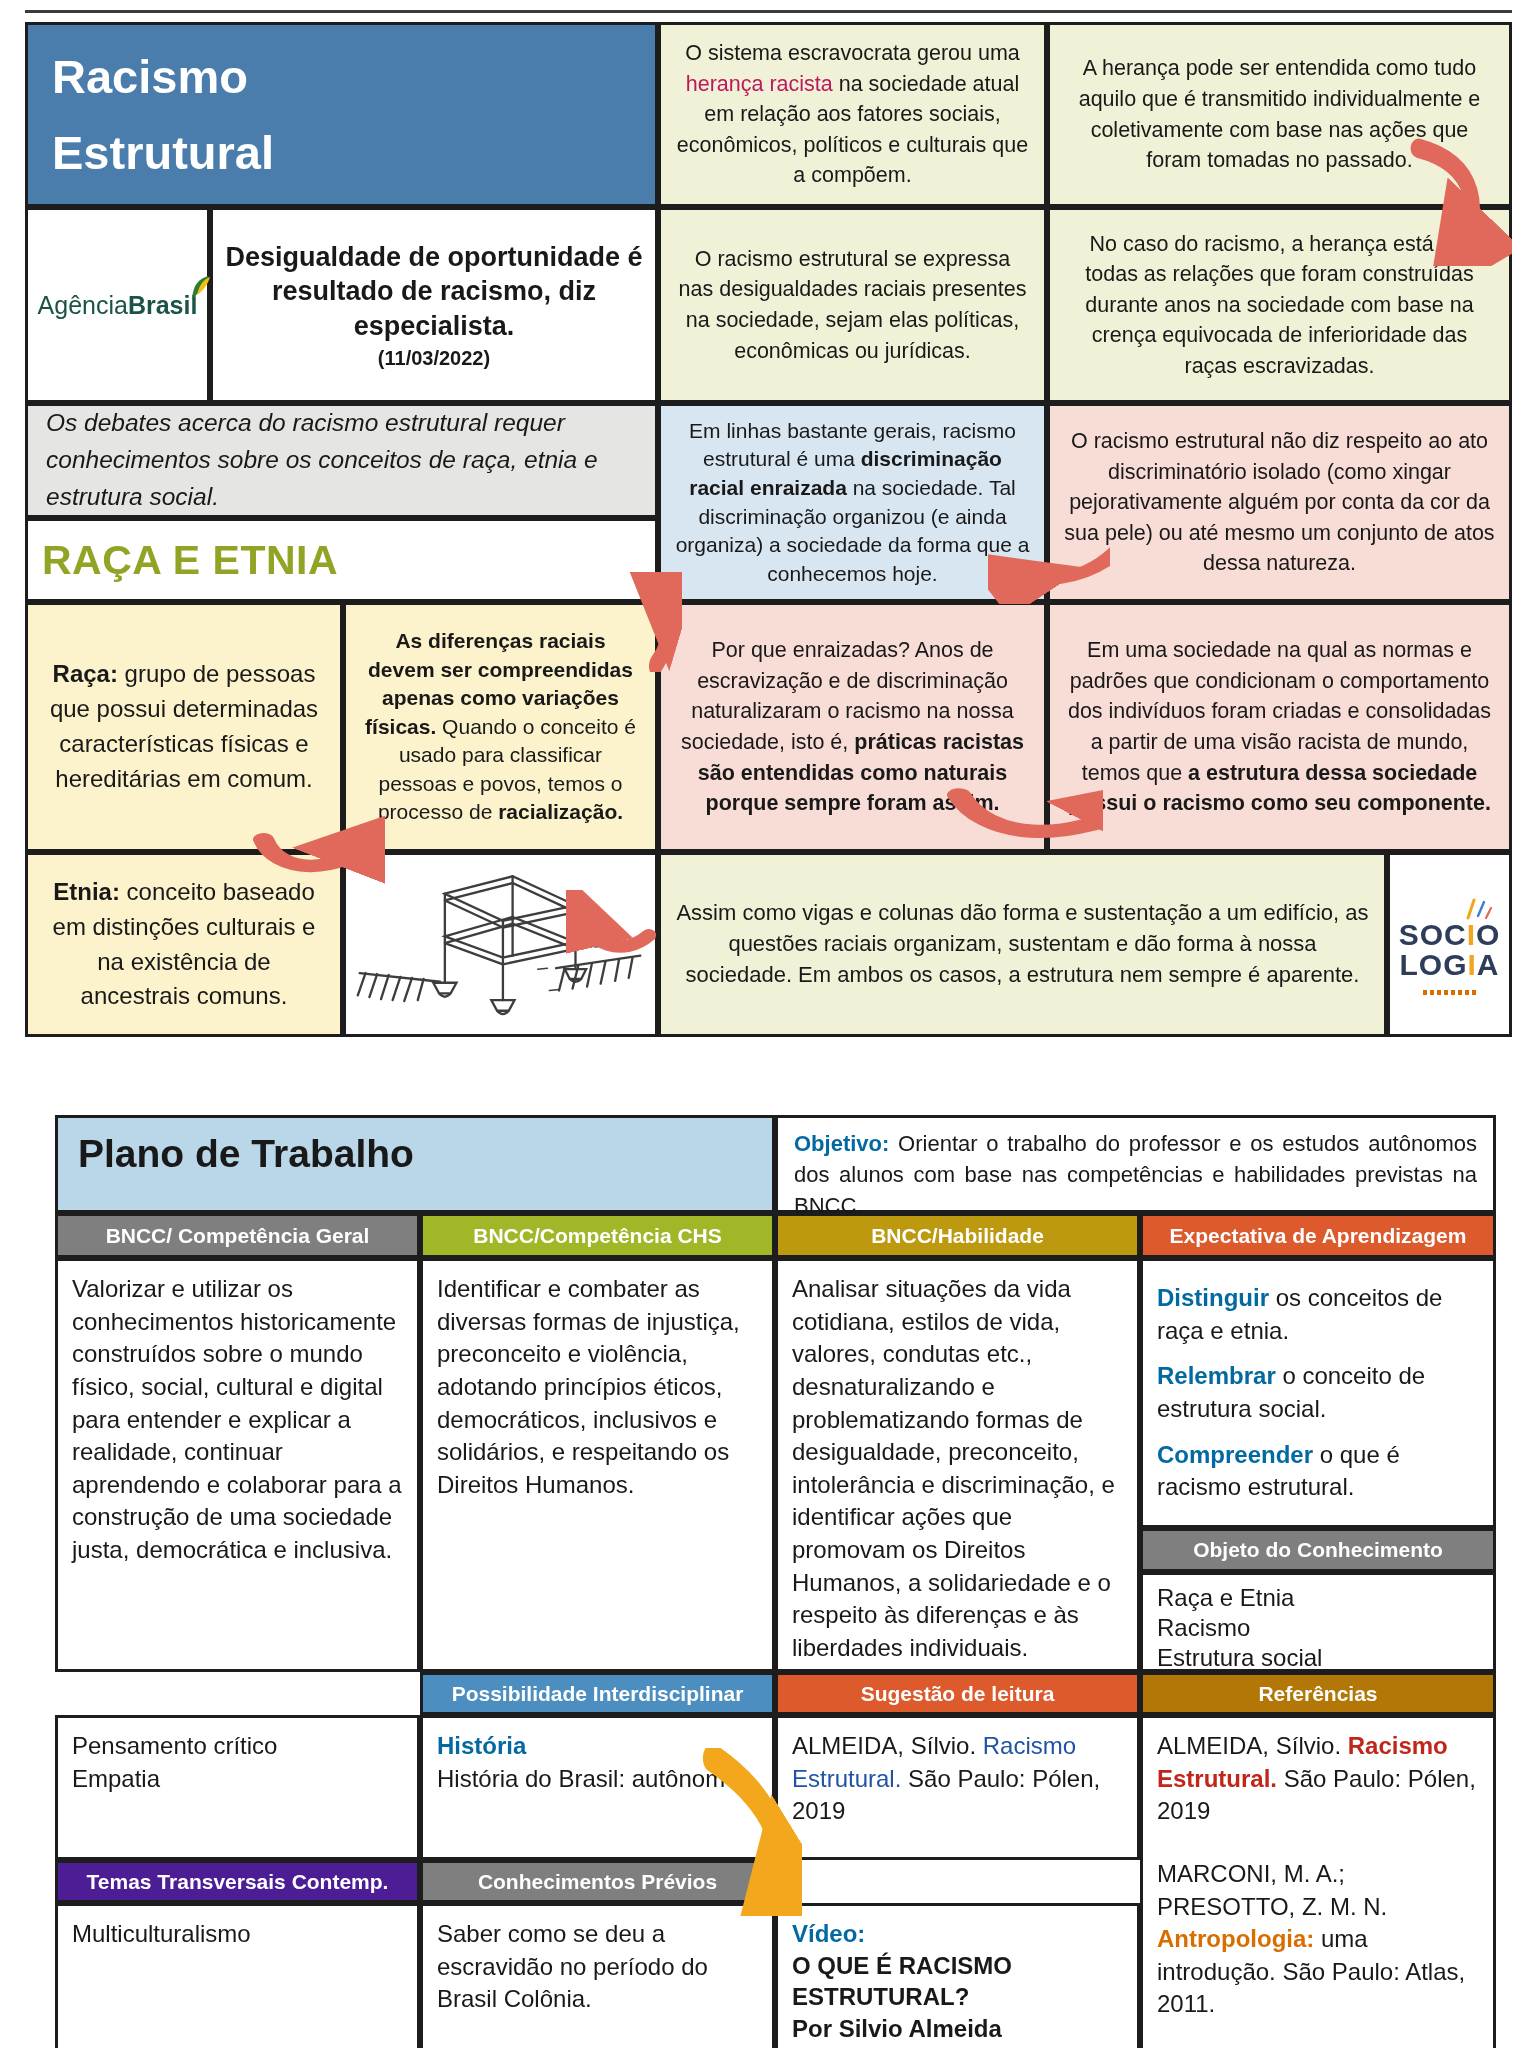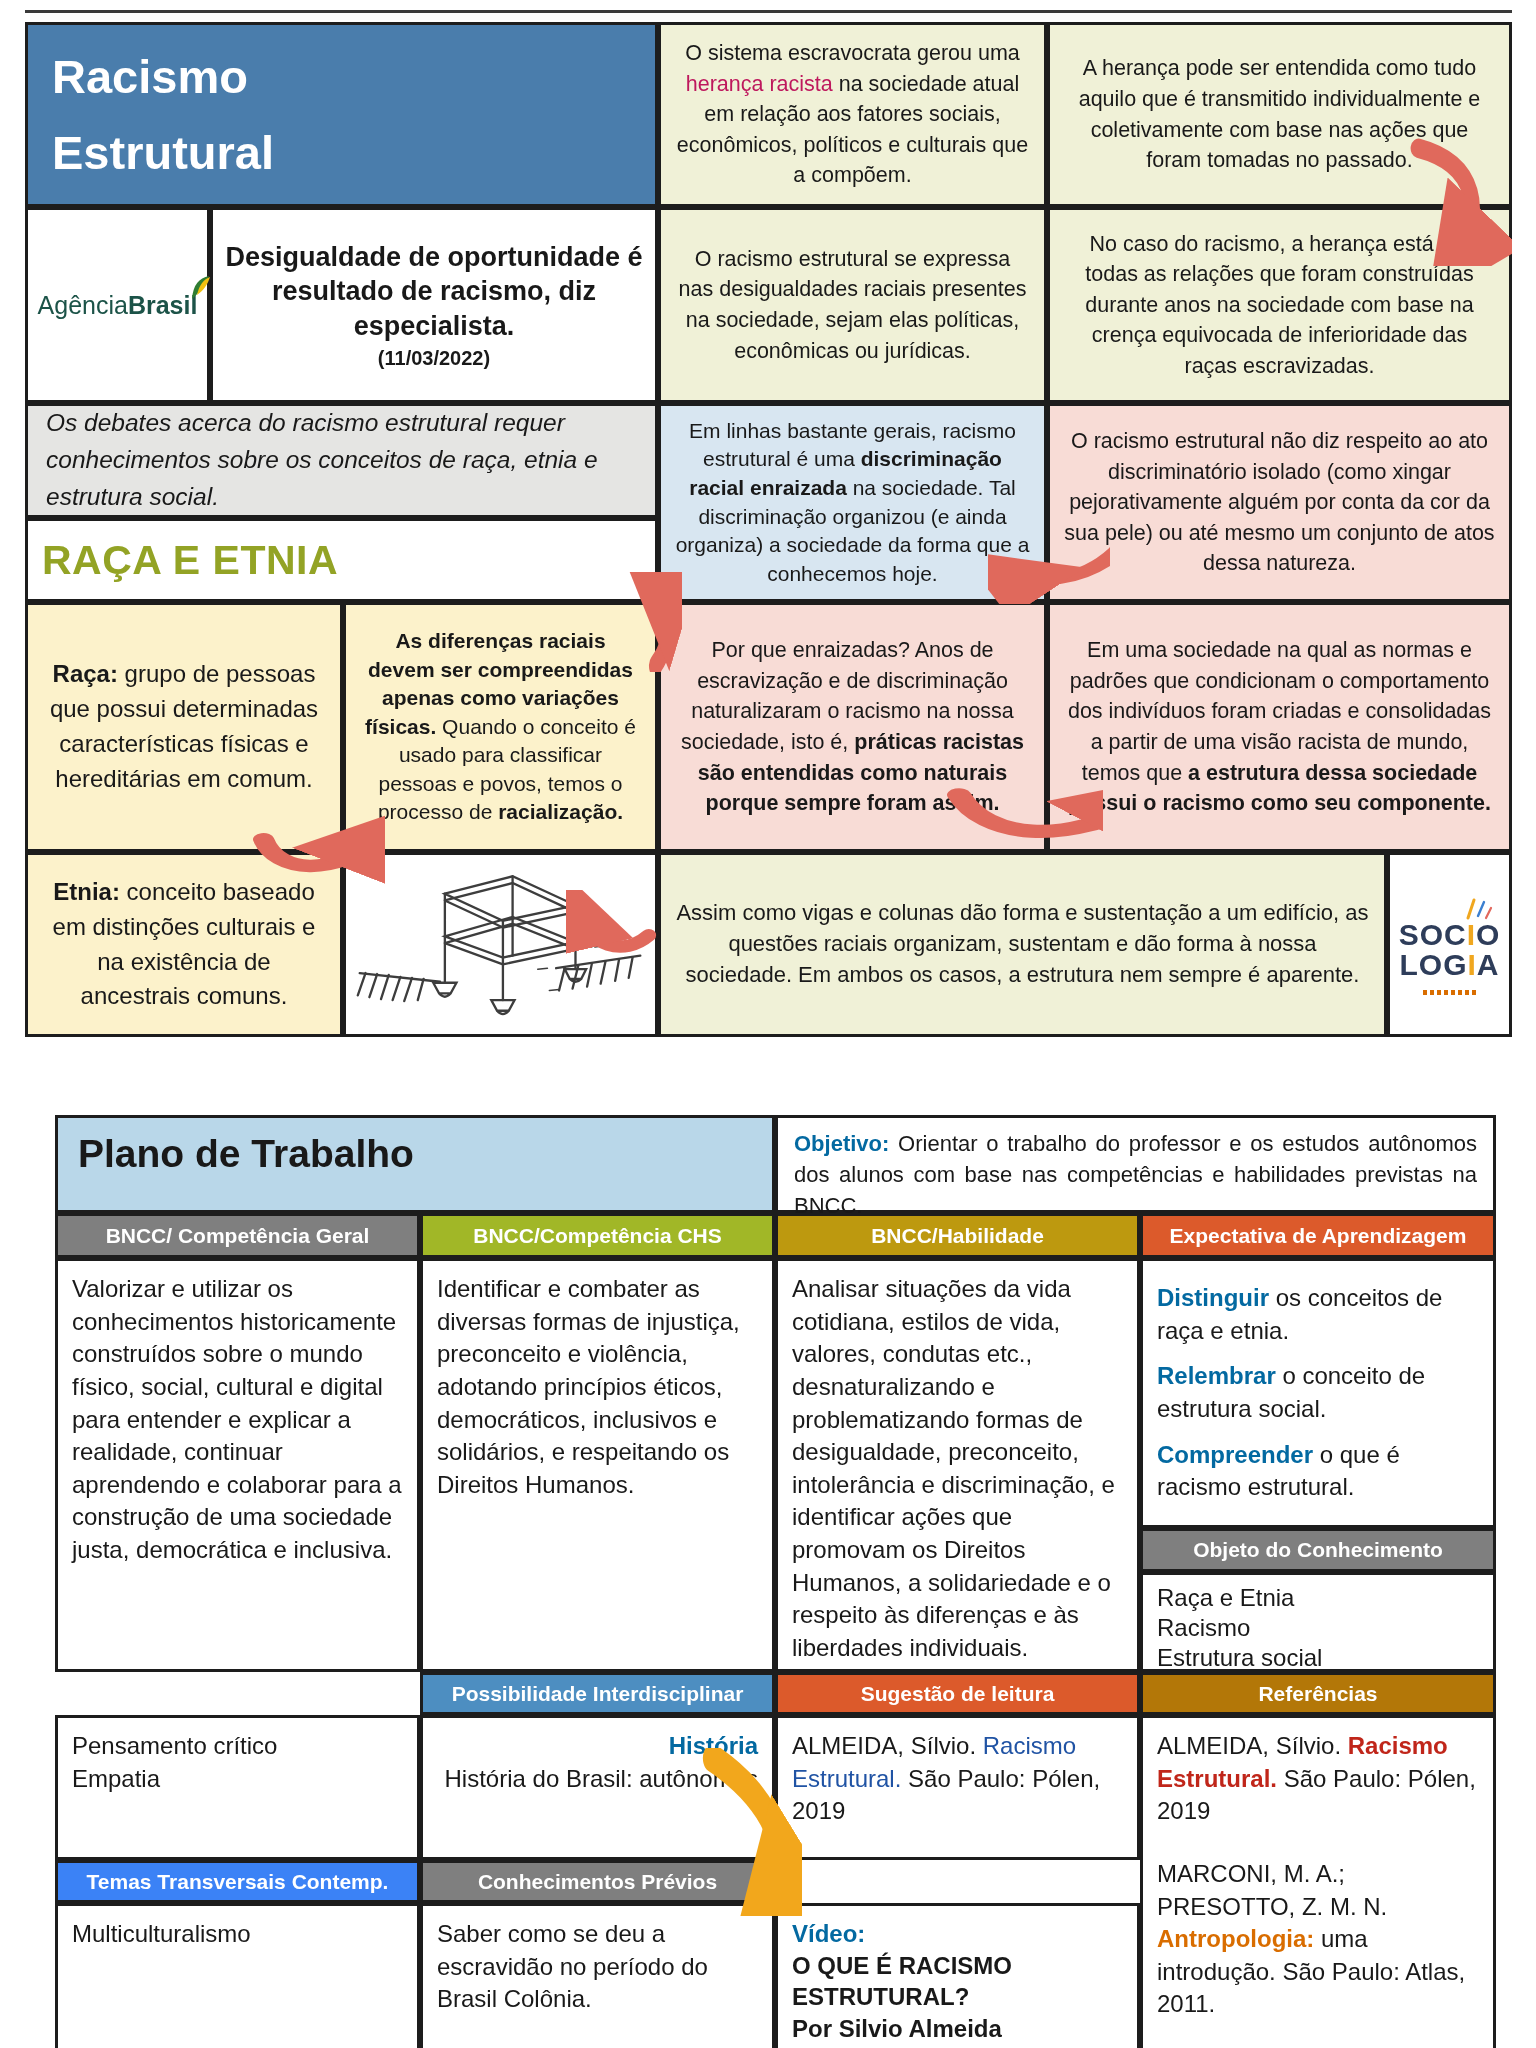--- a/index.html
+++ b/index.html
@@ -286,33 +286,33 @@
       <span>Sugestão de leitura</span>
     </div>
   <div class="b hdr" style="left:1140px;top:1672px;width:356px;height:43px;background:#b37708;">
       <span>Referências</span>
     </div>
 
   <div class="b cellp" style="left:55px;top:1715px;width:365px;height:145px;">
     <p>Pensamento crítico</p>
     <p>Empatia</p>
   </div>
-  <div class="b cellp" style="left:420px;top:1715px;width:355px;height:145px;text-align:right;">
+  <div class="b cellp" style="left:420px;top:1715px;width:355px;height:145px;">
     <p class="redb">História</p>
     <p>História do Brasil: autônomos</p>
   </div>
   <div class="b cellp" style="left:775px;top:1715px;width:365px;height:145px;">
     <p><span>ALMEIDA, Sílvio. </span><span class="blue-title">Racismo Estrutural.</span><span> São Paulo: Pólen, 2019</span></p>
   </div>
   <div class="b cellp" style="left:1140px;top:1715px;width:356px;height:340px;">
     <p style="margin-bottom:30px;"><span>ALMEIDA, Sílvio. </span><span class="ref-red">Racismo Estrutural.</span><span> São Paulo: Pólen, 2019</span></p>
     <p><span>MARCONI, M. A.; PRESOTTO, Z. M. N. </span><span class="ref-orange">Antropologia:</span><span> uma introdução. São Paulo: Atlas, 2011.</span></p>
   </div>
 
-  <div class="b hdr" style="left:55px;top:1860px;width:365px;height:43px;background:#3b82f6;">
+  <div class="b hdr" style="left:55px;top:1860px;width:365px;height:43px;background:#4c1d95;">
       <span>Temas Transversais Contemp.</span>
     </div>
   <div class="b hdr" style="left:420px;top:1860px;width:355px;height:43px;background:#7f7f7f;">
       <span>Conhecimentos Prévios</span>
     </div>
 
   <div class="b cellp" style="left:55px;top:1903px;width:365px;height:150px;">
     <p>Multiculturalismo</p>
   </div>
   <div class="b cellp" style="left:420px;top:1903px;width:355px;height:150px;">

